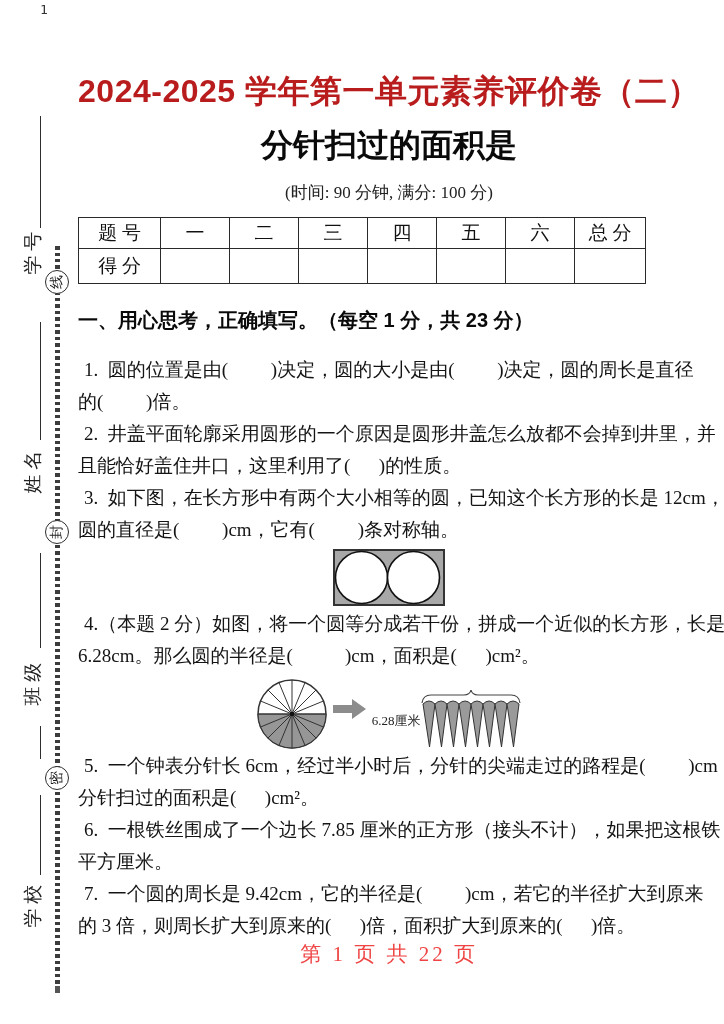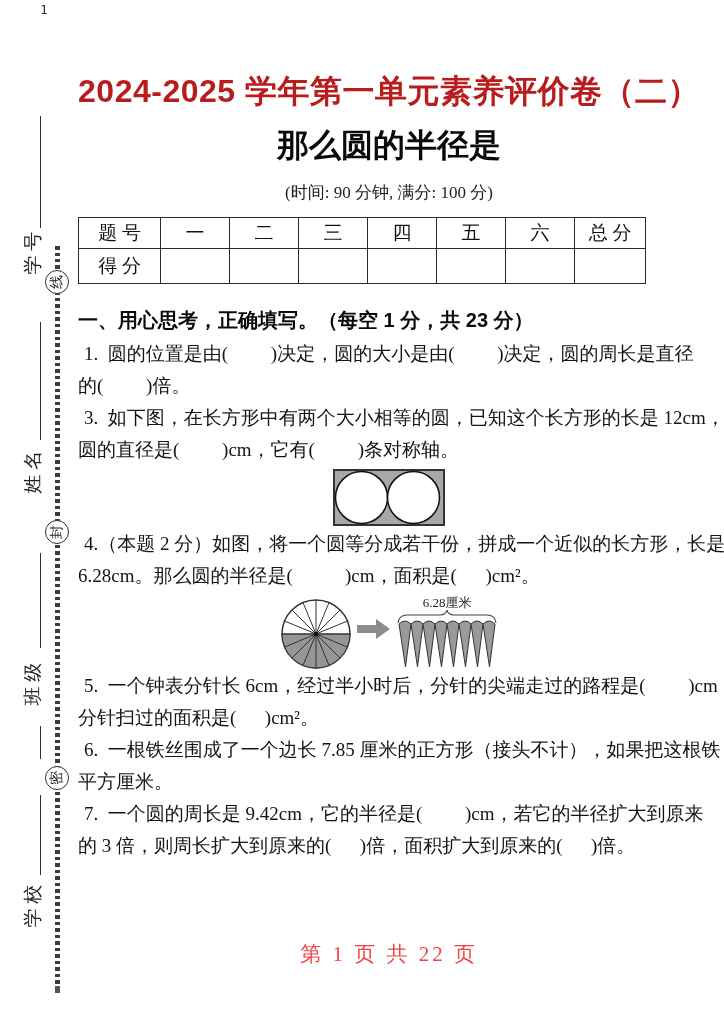--- a/index.html
+++ b/index.html
@@ -31,28 +31,28 @@
     line-height:38px;text-align:center;margin-top:72px;color:#b91c1c;letter-spacing:.5px;}
   .title2{font-family:"Liberation Sans", sans-serif;font-weight:bold;font-size:32px;
     line-height:38px;text-align:center;margin-top:16px;color:#0a0a0a;}
   .meta{font-size:17px;text-align:center;margin-top:18px;line-height:22px;color:#222;}
   table.score{border-collapse:collapse;margin-top:13px;table-layout:fixed;width:567px;}
   table.score td{border:1.6px solid #2a2a2a;text-align:center;font-size:19px;padding:0;color:#111;margin-left:48px;}
   table.score tr.hrow td{height:30px;}
   table.score tr.srow td{height:34px;}
   .section-heading{margin-top:22px;font-size:20px;line-height:28px;font-weight:bold;
     font-family:"Liberation Sans", sans-serif;color:#0a0a0a;white-space:nowrap;}
-  .questions{margin-top:4px;}
+  .questions{margin-top:20px;}
   .line{font-size:19px;line-height:32px;height:32px;white-space:nowrap;color:#141414;}
   .qfirst{padding-left:6px;}
   .fig{display:flex;justify-content:center;align-items:flex-end;}
   .fig-q3{height:62px;align-items:center;}
   .fig-q4{height:78px;gap:5px;}
   .fig-q4 .arrow-wrap{margin-bottom:24px;}
-  .strip-block{display:flex;flex-direction:column;align-items:center;}
+  .strip-block{display:flex;flex-direction:row;align-items:center;}
   .strip-label{font-size:13px;line-height:15px;color:#222;}
   .footer{position:absolute;left:78px;top:940px;width:622px;text-align:center;
     font-size:21px;letter-spacing:3px;color:#ef4444;}
 </style>
 </head>
 <body>
 
 <div class="corner-mark">1</div>
 
 <div class="seal-line"></div>
@@ -72,21 +72,21 @@
 <div class="seal-circle sc-feng">
     <span>封</span>
   </div>
 <div class="seal-circle sc-mi">
     <span>密</span>
   </div>
 
 <div class="main">
 
   <div class="title1">2024-2025 学年第一单元素养评价卷（二）</div>
-  <div class="title2">那么圆的半径是</div>
+  <div class="title2">分针扫过的面积是</div>
   <div class="meta">(时间: 90 分钟, 满分: 100 分)</div>
 
   <table class="score">
     <colgroup>
       <col style="width:82px">
         <col style="width:69px">
         <col style="width:69px">
         <col style="width:69px">
       <col style="width:69px">
         <col style="width:69px">
@@ -119,20 +119,24 @@
 
   <div class="section-heading">一、用心思考，正确填写。（每空 1 分，共 23 分）</div>
 
   <div class="questions">
 
     <div>
       <div class="line qfirst">1.&nbsp;&nbsp;圆的位置是由(&nbsp;&nbsp;&nbsp;&nbsp;&nbsp;&nbsp;&nbsp;&nbsp;&nbsp;)决定，圆的大小是由(&nbsp;&nbsp;&nbsp;&nbsp;&nbsp;&nbsp;&nbsp;&nbsp;&nbsp;)决定，圆的周长是直径</div>
       <div class="line">的(&nbsp;&nbsp;&nbsp;&nbsp;&nbsp;&nbsp;&nbsp;&nbsp;&nbsp;)倍。</div>
     </div>
 
+    <div>
+      <div class="line qfirst">2.&nbsp;&nbsp;井盖平面轮廓采用圆形的一个原因是圆形井盖怎么放都不会掉到井里，并</div>
+      <div class="line">且能恰好盖住井口，这里利用了(&nbsp;&nbsp;&nbsp;&nbsp;&nbsp;&nbsp;)的性质。</div>
+    </div>
 
     <div>
       <div class="line qfirst">3.&nbsp;&nbsp;如下图，在长方形中有两个大小相等的圆，已知这个长方形的长是 12cm，</div>
       <div class="line">圆的直径是(&nbsp;&nbsp;&nbsp;&nbsp;&nbsp;&nbsp;&nbsp;&nbsp;&nbsp;)cm，它有(&nbsp;&nbsp;&nbsp;&nbsp;&nbsp;&nbsp;&nbsp;&nbsp;&nbsp;)条对称轴。</div>
       <div class="fig fig-q3">
         <svg width="112" height="57" viewBox="0 0 112 57">
           <rect x="1" y="1" width="110" height="55" fill="#a8a8a8" stroke="#333" stroke-width="2"></rect>
           <circle cx="28.5" cy="28.5" r="26" fill="#ffffff" stroke="#111" stroke-width="1.6"></circle>
           <circle cx="80.5" cy="28.5" r="26" fill="#ffffff" stroke="#111" stroke-width="1.6"></circle>
         </svg>

